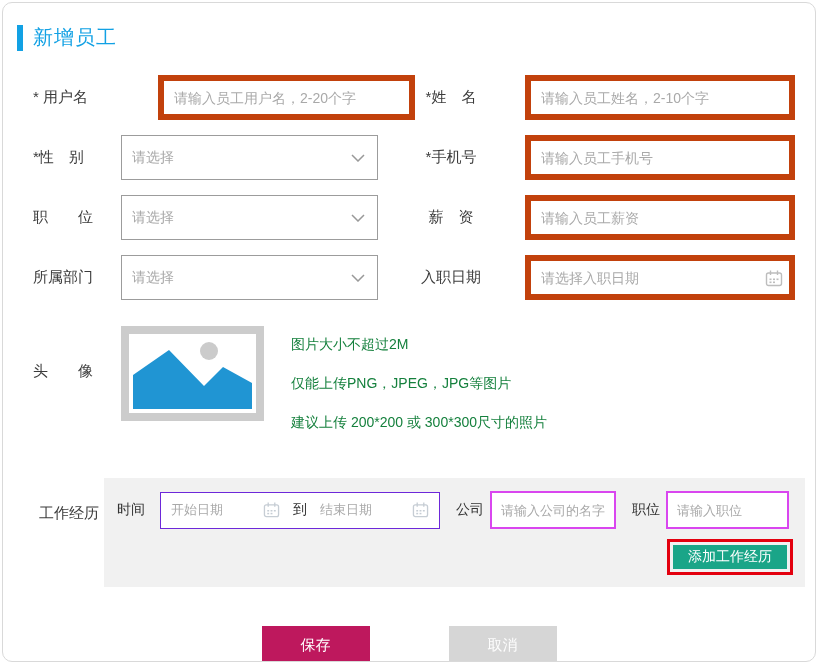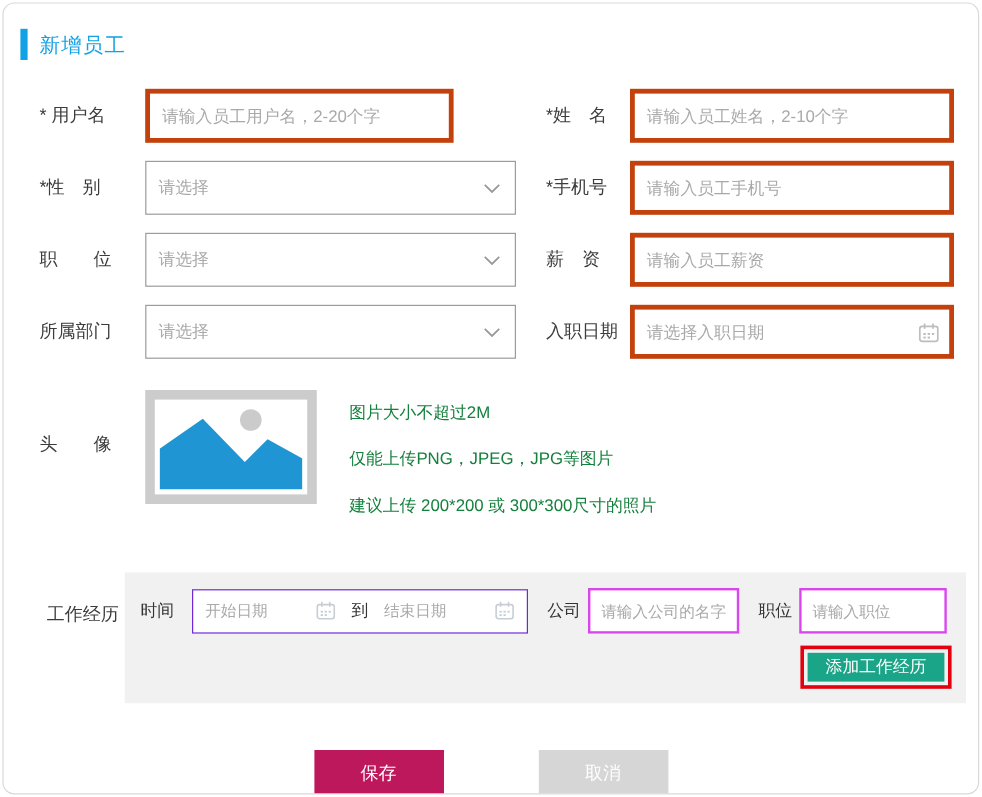--- a/index.html
+++ b/index.html
@@ -5,42 +5,43 @@
   * { box-sizing: border-box; margin: 0; padding: 0; }
   html, body { width: 818px; height: 664px; background: #fff; }
   body { font-family: "Liberation Sans", "DejaVu Sans", sans-serif; color: #3b3b3b; position: relative; }
   .container {
     position: absolute; left: 2px; top: 2px; width: 814px; height: 660px;
     background: #fff; border: 1px solid #d9d9d9; border-radius: 10px; overflow: hidden;
   }
   
   .header { display: flex; align-items: center; margin: 21px 0 0 14px; }
   .accent-bar { width: 6px; height: 26px; background: #12a1e4; }
-  .page-title { margin-left: 10px; font-size: 17px; color: #12a1e4; letter-spacing: 1px; }
+  .page-title { margin-left: 10px; font-size: 20px; color: #12a1e4; letter-spacing: 1px; }
 
   
   .form { margin-top: 24px; }
   .row { display: flex; align-items: center; margin: 0 20px 15px 30px; }
   .field { display: flex; align-items: center; }
   .f-label { font-size: 15px; color: #3b3b3b; white-space: pre; }
   .field.left .f-label { width: 75px; margin-right: 13px; }
   .field.right { margin-left: auto; }
-  .field.right .f-label { width: 66px; margin-right: 4px; text-align: left; }
+  .field.right .f-label { width: 66px; margin-right: 4px; text-align: center; }
 
   input.txt {
-    height: 45px; border: 4px solid #c2410c; background: #fff; outline: none;
+    height: 45px; border: 6px solid #c2410c; background: #fff; outline: none;
     font-size: 14px; color: #333; padding: 0 10px;
     font-family: "Liberation Sans", "DejaVu Sans", sans-serif;
+    margin-left: 37px;
   }
   input.txt::placeholder { color: #a9a9a9; opacity: 1; }
   .w-left { width: 257px; }
   .w-right { width: 270px; }
 
   .selectbox {
-    position: relative; width: 309px; height: 45px; border: 1px solid #9c9c9c;
+    position: relative; width: 257px; height: 45px; border: 1px solid #9c9c9c;
     background: #fff; display: flex; align-items: center; padding: 0 30px 0 10px; cursor: pointer;
   }
   .selectbox .ph { font-size: 14px; color: #a9a9a9; }
   .chevron { position: absolute; right: 12px; top: 50%; margin-top: -4px; }
 
   .inputwrap { position: relative; display: flex; align-items: center; }
   .inputwrap .cal { position: absolute; right: 12px; top: 50%; margin-top: -8px; }
   .inputwrap input { padding-right: 38px; }
 
   

